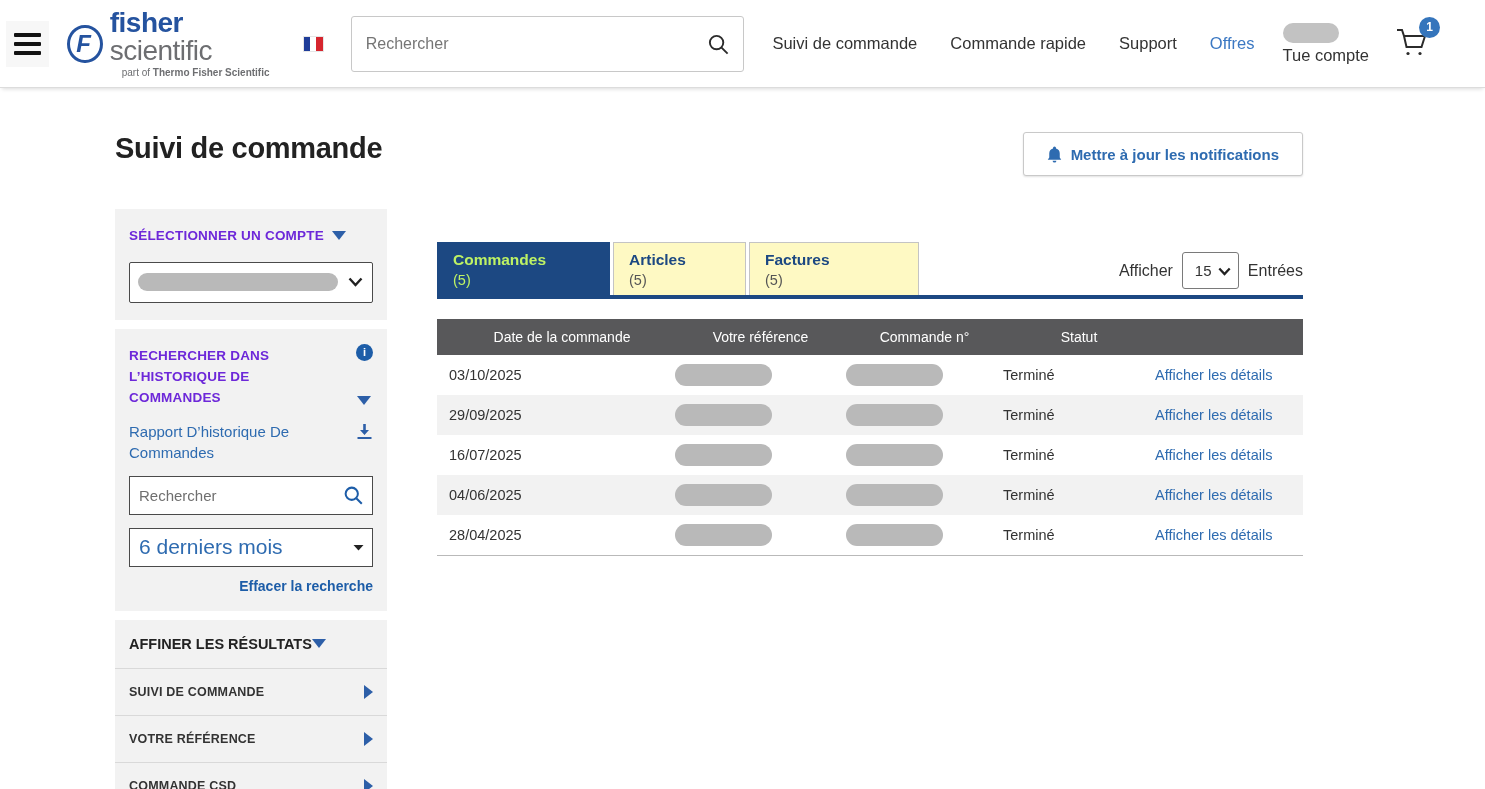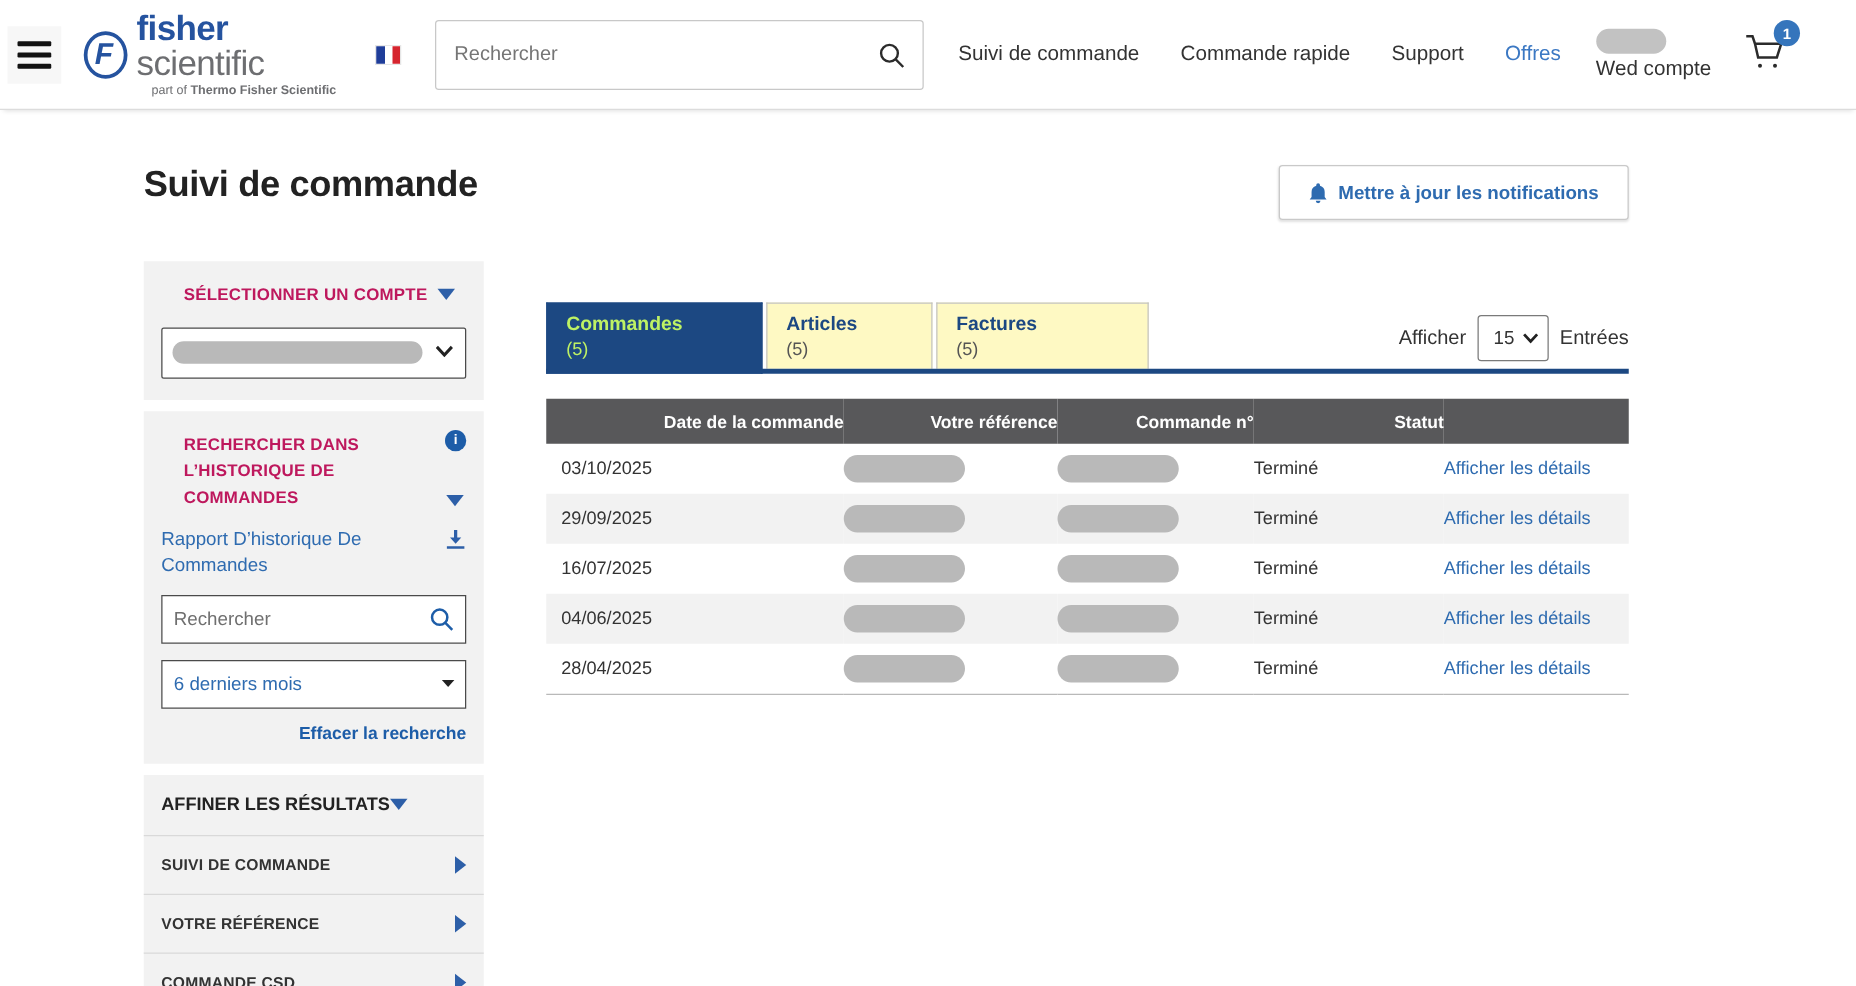--- a/index.html
+++ b/index.html
@@ -53,21 +53,21 @@
   .notif-btn { display:flex; align-items:center; gap:9px; height:44px; padding:0 23px; background:#fff;
                border:1px solid #c9c9c9; border-radius:3px; box-shadow:0 1px 2px rgba(0,0,0,.12);
                font-family:inherit; font-size:15px; font-weight:bold; color:#2e6bb0; cursor:pointer; }
 
   .layout { display:flex; margin-top:33px; align-items:flex-start; }
 
   
   .sidebar { width:272px; flex:none; }
   .side-section { background:#f2f2f2; margin-bottom:9px; }
   .sec-pad { padding:17px 14px; }
-  .side-head { font-size:13.5px; font-weight:bold; color:#be185d; letter-spacing:0.2px; line-height:1.55;margin-left:18px; }
+  .side-head { font-size:13.5px; font-weight:bold; color:#6d28d9; letter-spacing:0.2px; line-height:1.55; }
   .tri-down { width:0; height:0; border-left:7px solid transparent; border-right:7px solid transparent;
               border-top:9px solid #2d5fa8; display:inline-block; }
   .tri-right { width:0; height:0; border-top:7px solid transparent; border-bottom:7px solid transparent;
                border-left:9px solid #2d5fa8; display:inline-block; }
   .inline-tri { margin-left:8px; vertical-align:middle; }
 
   .acct-select { position:relative; margin-top:15px; height:41px; background:#fff; border:1px solid #4a4a4a;
                  border-radius:2px; display:flex; align-items:center; padding:0 34px 0 8px; cursor:pointer; }
   .acct-select .pill { width:100%; height:18px; background:#b9b9b9; border-radius:9px; }
   .sel-chev { position:absolute; right:9px; top:50%; transform:translateY(-50%); }
@@ -84,21 +84,21 @@
   .report-dl { margin-left:auto; margin-top:2px; }
 
   .side-search { position:relative; margin-top:13px; height:39px; background:#fff; border:1px solid #4a4a4a; }
   .side-search input { width:100%; height:100%; border:none; outline:none; font-size:15px; padding:0 36px 0 9px;
                        font-family:inherit; color:#333; background:transparent; }
   .side-search input::placeholder { color:#6f6f6f; }
   .side-search .mag { position:absolute; right:8px; top:8px; }
 
   .period-select { position:relative; margin-top:13px; height:39px; background:#fff; border:1px solid #4a4a4a;
                    display:flex; align-items:center; padding:0 28px 0 9px; cursor:pointer; }
-  .period-select .val { color:#2e6bb0; font-size:15px; }
+  .period-select .val { color:#2e6bb0; font-size:21px; }
   .small-chev { position:absolute; right:8px; top:50%; transform:translateY(-50%); }
 
   .clear-link { display:block; text-align:right; margin-top:11px; color:#1d5da8; font-weight:bold;
                 font-size:14px; text-decoration:none; cursor:pointer; }
 
   .refine-head { display:flex; align-items:center; justify-content:flex-start; padding:16px 14px; }
   .refine-head .t { font-size:14.5px; font-weight:bold; color:#222; }
   .refine-item { display:flex; align-items:center; justify-content:space-between; padding:16px 14px;
                  border-top:1px solid #d9d9d9; cursor:pointer; }
   .refine-item .t { font-size:12.5px; font-weight:bold; color:#333; letter-spacing:0.2px; }
@@ -122,22 +122,22 @@
   .size-select { position:relative; width:57px; height:37px; border:1px solid #7a7a7a; border-radius:3px;
                  background:#fff; display:flex; align-items:center; padding-left:12px; cursor:pointer; }
   .size-select .val { font-size:15px; color:#333; }
   .size-select .small-chev { right:7px; }
 
   table.orders { width:100%; border-collapse:collapse; margin-top:20px; table-layout:fixed;
                  border-bottom:1px solid #b9b9b9; }
   table.orders col.c1 { width:238px; } table.orders col.c2 { width:171px; }
   table.orders col.c3 { width:157px; } table.orders col.c4 { width:152px; }
   table.orders col.c5 { width:148px; }
-  table.orders thead th { background:#58585a; color:#fff; font-size:14px; font-weight:bold;
-                          text-align:right; height:36px; padding:0; }
+  table.orders thead th { background:#58585a; color:#fff; font-size:14px; font-weight:normal;
+                          text-align:center; height:36px; padding:0; }
   table.orders thead th:first-child { padding-left:12px; }
   table.orders td { height:40px; font-size:14.5px; color:#333; padding:0; }
   table.orders td:first-child { padding-left:12px; }
   table.orders tr.zebra { background:#f2f2f2; }
   .cell-pill { width:97px; height:22px; border-radius:11px; background:#b9b9b9; }
   .details-link { color:#2e6bb0; text-decoration:none; font-size:14.5px; cursor:pointer; }
 </style>
 </head>
 <body>
 
@@ -177,21 +177,21 @@
 
   <nav class="topnav">
     <a>Suivi de commande</a>
     <a>Commande rapide</a>
     <a>Support</a>
     <a class="accent">Offres</a>
   </nav>
 
   <div class="account">
     <div class="pill"></div>
-    <div class="lbl">Wed compte</div>
+    <div class="lbl">Tue compte</div>
   </div>
 
   <div class="cart">
     <svg width="34" height="32" viewBox="0 0 34 32" fill="none" stroke="#2b2b2b" stroke-width="2">
       <path d="M2 4 h5 l2 6 m0 0 h21 l-3.5 11 h-15 z" fill="none"></path>
       <circle cx="13" cy="27.5" r="1.6" fill="#2b2b2b" stroke="none"></circle>
       <circle cx="25" cy="27.5" r="1.6" fill="#2b2b2b" stroke="none"></circle>
     </svg>
     <span class="cart-badge">1</span>
   </div>

